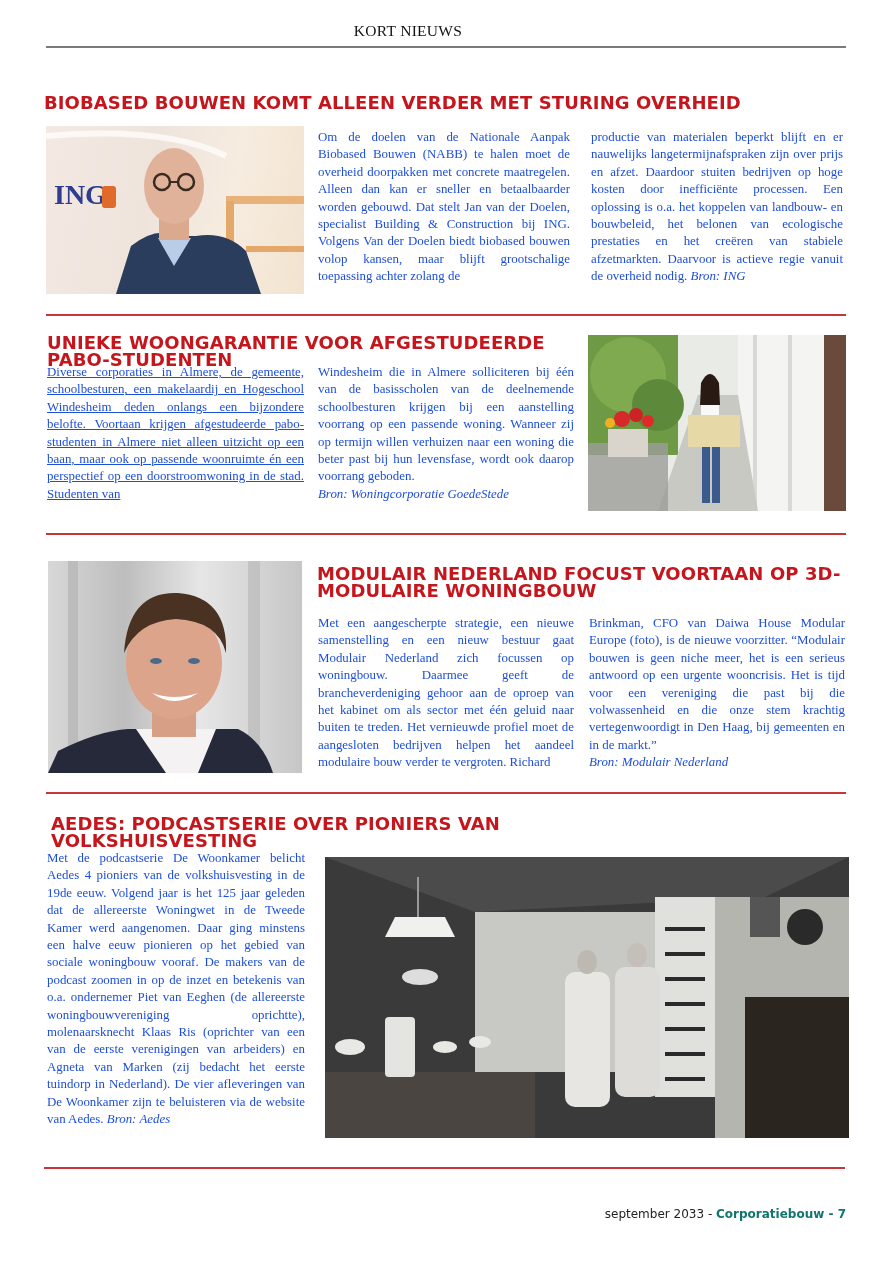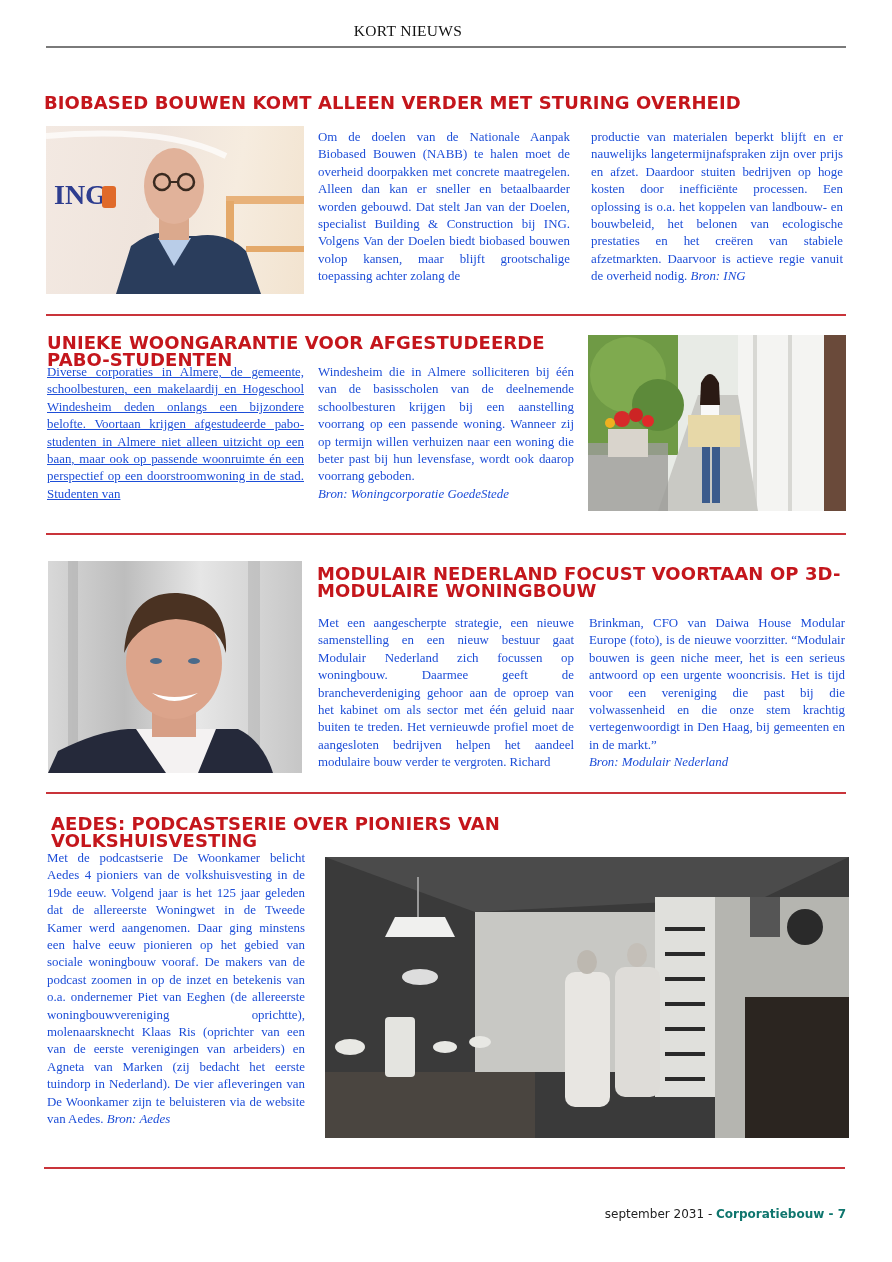--- a/index.html
+++ b/index.html
@@ -129,13 +129,13 @@
       <ellipse cx="155" cy="185" rx="11" ry="6" fill="#e8e8e4"></ellipse>
       <rect x="240" y="115" width="45" height="135" fill="#e8e6e2" rx="10"></rect>
       <ellipse cx="262" cy="105" rx="10" ry="12" fill="#bdb8b0"></ellipse>
       <rect x="290" y="110" width="45" height="130" fill="#dedcd8" rx="10"></rect>
       <ellipse cx="312" cy="98" rx="10" ry="12" fill="#c4bfb8"></ellipse>
     </svg>
   </div>
 </div>
 <div class="rule" style="left:44px; top:1167px; width:801px;"></div>
 
-<div class="footer"><span>september 2031 - </span><b>Corporatiebouw - 7</b></div>
+<div class="footer"><span>september 2033 - </span><b>Corporatiebouw - 7</b></div>
 
 </body></html>

